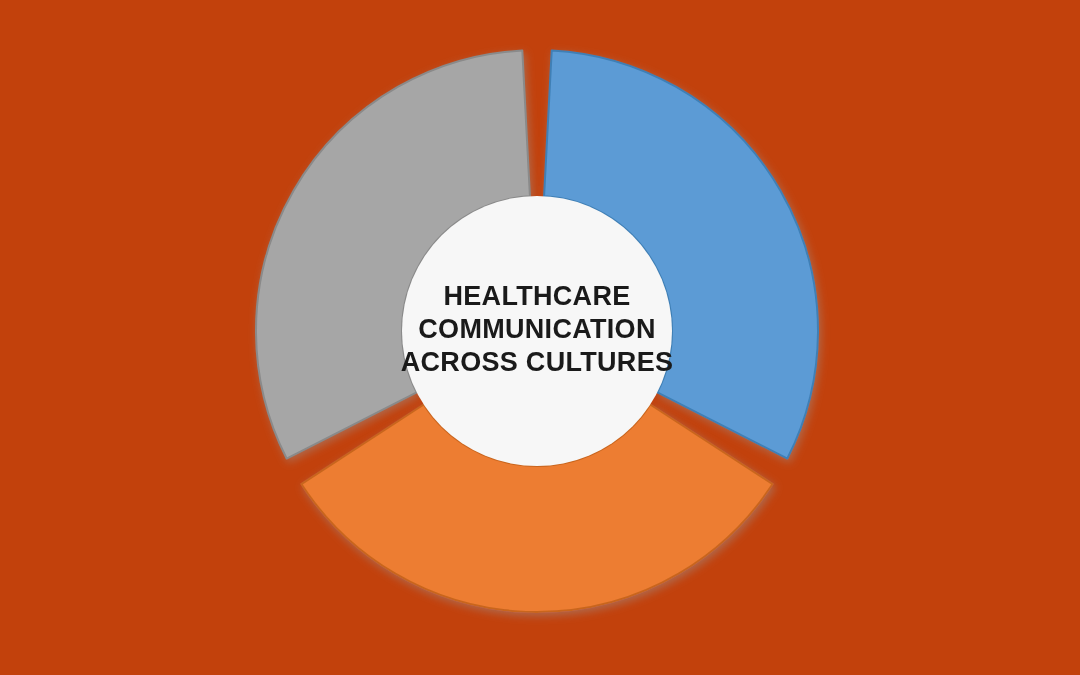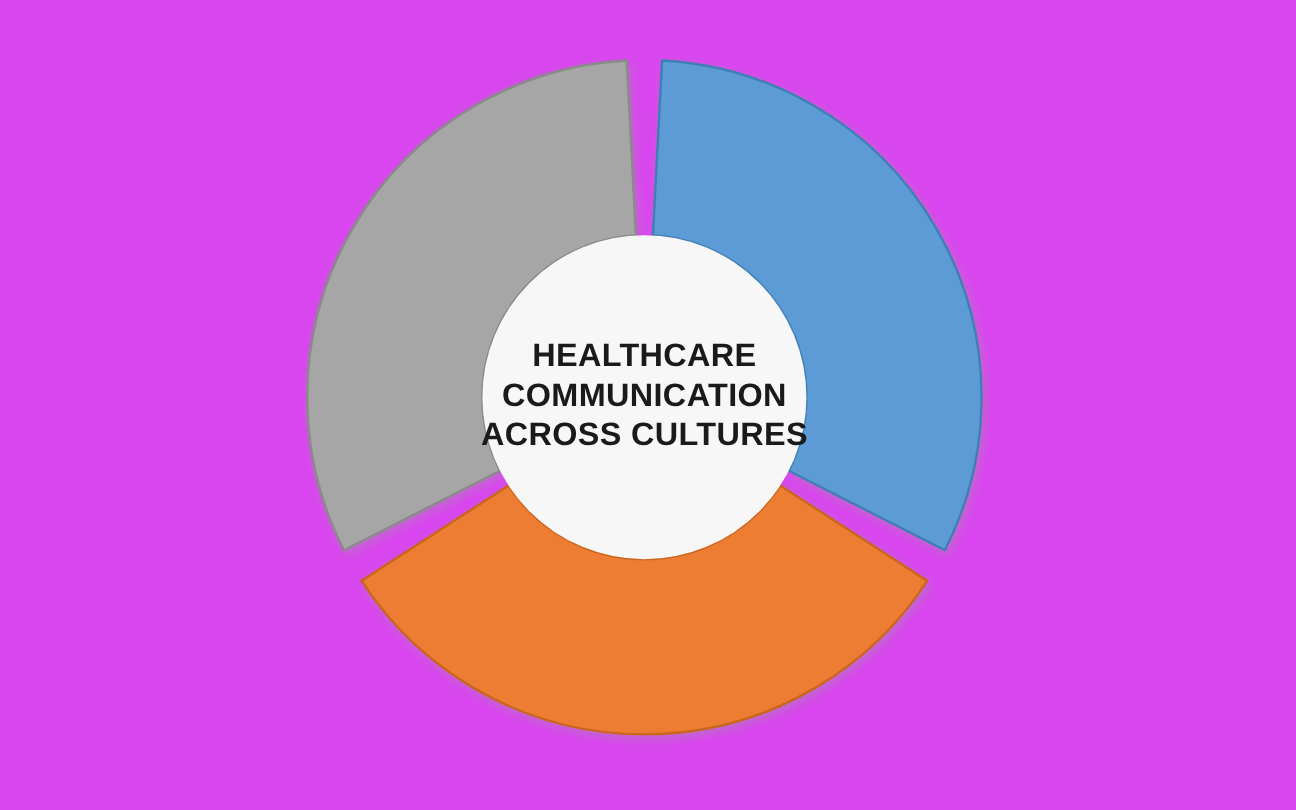--- a/index.html
+++ b/index.html
@@ -41,21 +41,21 @@
     font-family: "Liberation Sans", sans-serif;
     font-weight: 700;
     font-size: 27px;
     fill: #1a1a1a;
     letter-spacing: 0.3px;
   }
 </style>
 </head>
 <body>
 
-<div id="canvas" style="background: #d946ef;">
+<div id="canvas" style="background: #c2410c;">
 
   <svg id="donut" viewBox="0 0 1080 675">
     <defs>
       <filter id="softshadow" x="-25%" y="-25%" width="150%" height="150%">
         <feDropShadow dx="2" dy="3" stdDeviation="4" flood-color="#9a9a9a" flood-opacity="0.45"></feDropShadow>
       </filter>
       <path id="arc-culture" d=""></path>
       <path id="arc-health" d=""></path>
       <path id="arc-language" d=""></path>
     <path id="arc-culture" fill="none" d="M 548.1998946359901 117.2932795625212 A 214 214 0 0 1 727.6753961763108 428.153966944263"></path>

